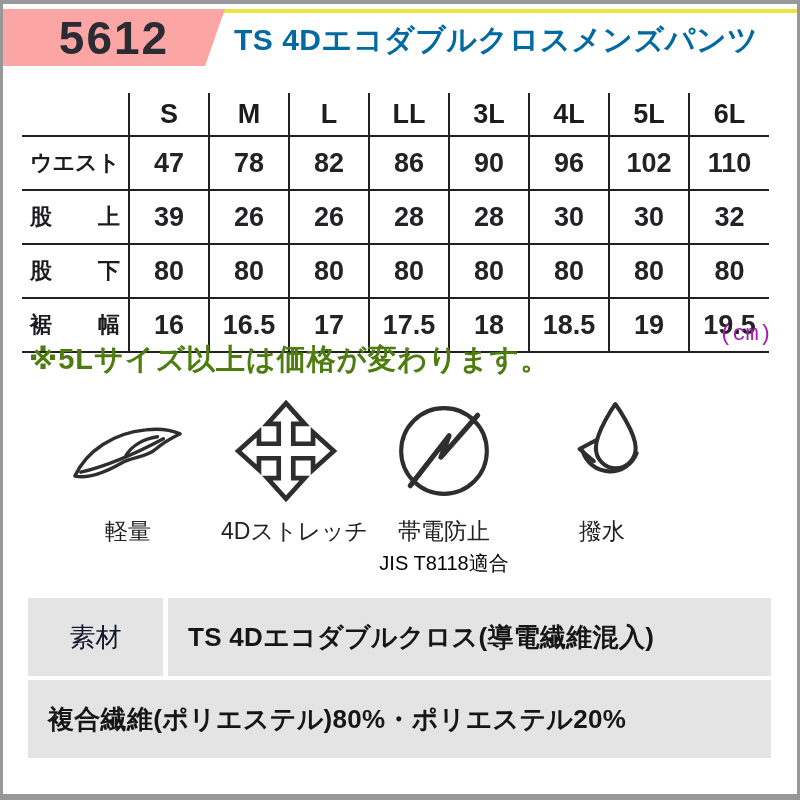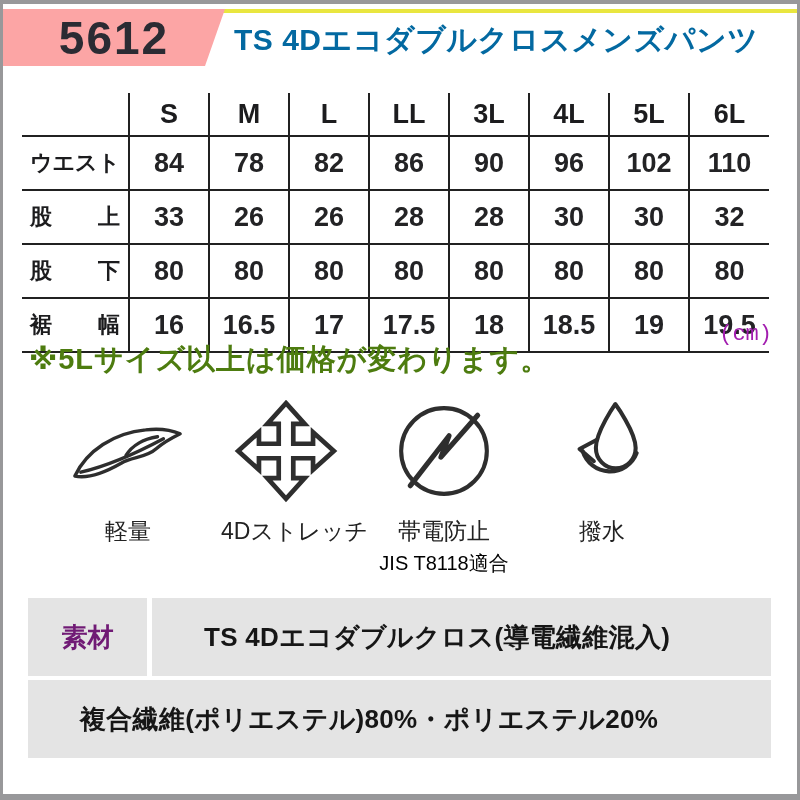--- a/index.html
+++ b/index.html
@@ -70,27 +70,27 @@
   }
   .feature { width: 130px; text-align: center; }
   .icon-box { height: 106px; display: flex; align-items: center; justify-content: center; }
   .icon-box svg { stroke: #2e2e2e; fill: none; }
   .flabel { margin-top: 12px; font-size: 23px; color: #222; white-space: nowrap; }
   .fsub   { margin-top: 3px;  font-size: 20px; color: #000000; white-space: nowrap; }
   
   .spec { position: absolute; left: 25px; top: 594px; width: 743px; }
   .spec-row { display: flex; gap: 5px; margin-bottom: 4px; height: 78px; }
   .spec-label {
-    width: 119px; background: #e4e4e4; flex: none;
+    width: 135px; background: #e4e4e4; flex: none;
     display: flex; align-items: center; justify-content: center;
-    font-size: 26px; font-weight: bold; color: #701a75;
+    font-size: 26px; font-weight: normal; color: #0f172a;
   }
   .spec-value {
     flex: 1; background: #e4e4e4;
-    display: flex; align-items: center; padding-left: 52px;
+    display: flex; align-items: center; padding-left: 20px;
     font-size: 26px; font-weight: bold; color: #161616; letter-spacing: 0.3px;
     white-space: nowrap;
   }
 </style>
 </head>
 <body>
 
 <div class="page">
 
   <div class="topline"></div>
@@ -122,32 +122,32 @@
         <th>LL</th>
         <th>3L</th>
         <th>4L</th>
         <th>5L</th>
         <th>6L</th>
       </tr>
     </thead>
     <tbody>
       <tr>
         <th>ウエスト</th>
-        <td>84</td>
+        <td>47</td>
         <td>78</td>
         <td>82</td>
         <td>86</td>
         <td>90</td>
         <td>96</td>
         <td>102</td>
         <td>110</td>
       </tr>
       <tr>
         <th>股上</th>
-        <td>33</td>
+        <td>39</td>
         <td>26</td>
         <td>26</td>
         <td>28</td>
         <td>28</td>
         <td>30</td>
         <td>30</td>
         <td>32</td>
       </tr>
       <tr>
         <th>股下</th>

